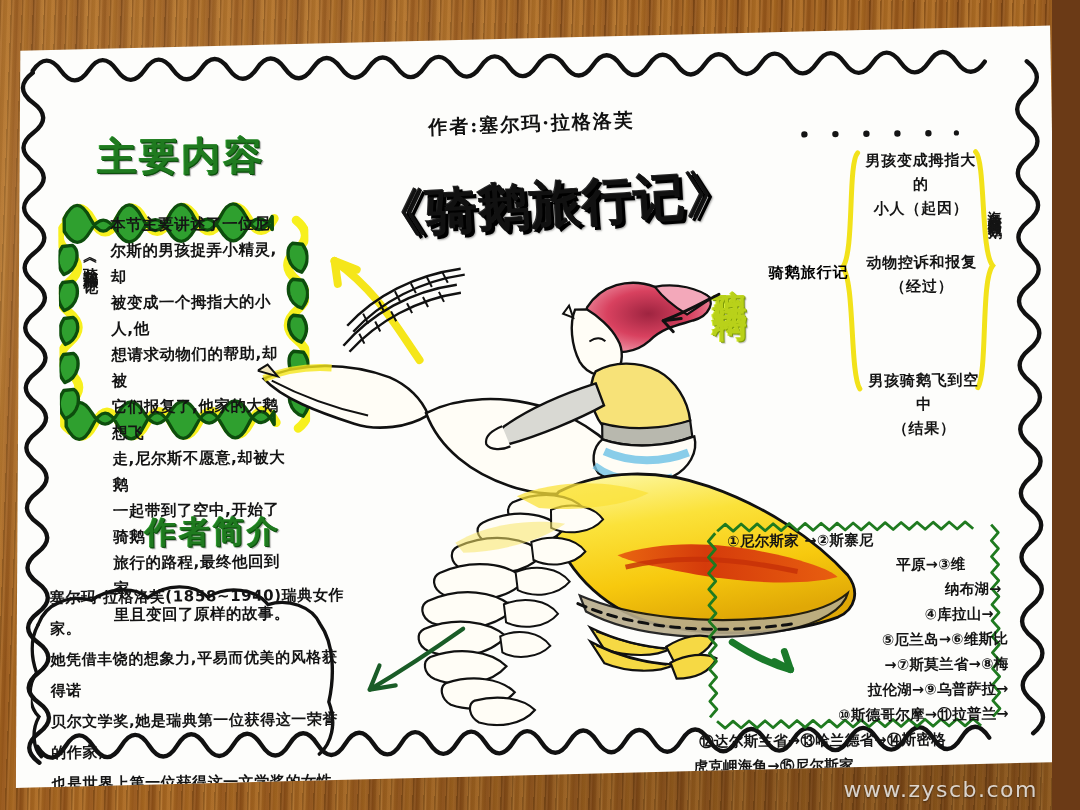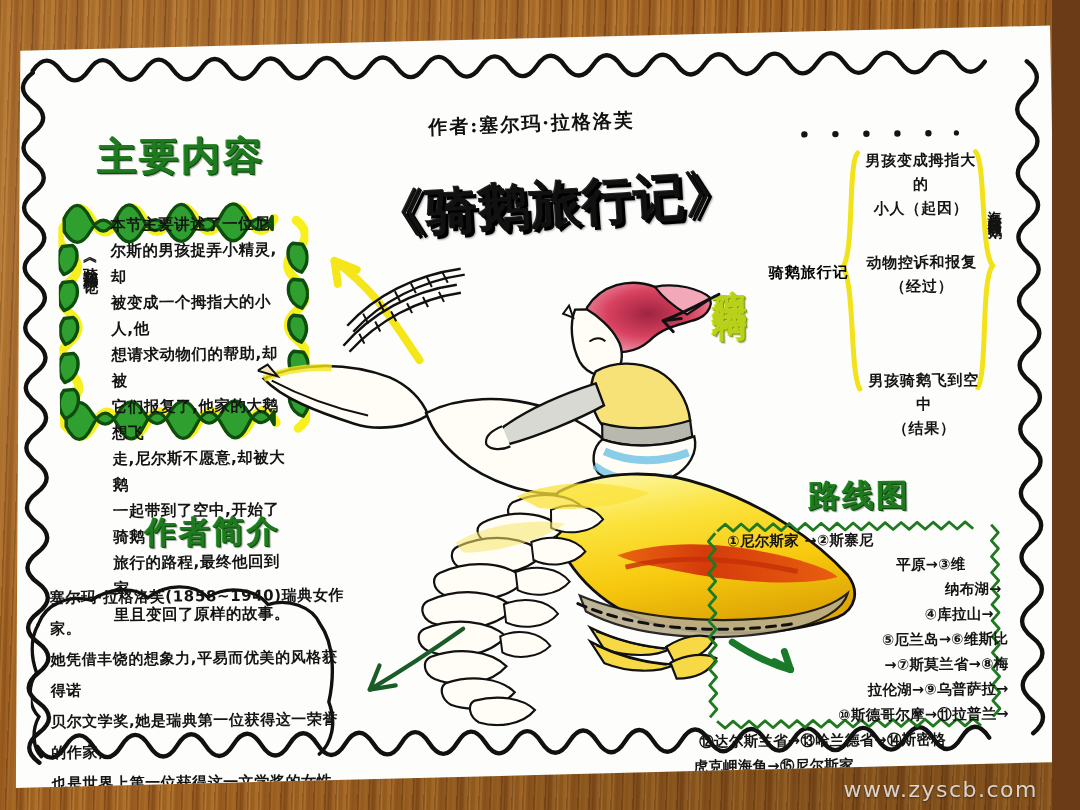--- a/index.html
+++ b/index.html
@@ -367,21 +367,20 @@
         <div>贝尔文学奖,她是瑞典第一位获得这一荣誉的作家,</div>
         <div>也是世界上第一位获得这一文学奖的女性。主要作品有</div>
 
       </div>
 
       <svg class="lyr" style="left:345px;top:590px;" width="120" height="90">
         <path d="M108,12 C82,30 52,50 14,72" fill="none" stroke="#1a5c27" stroke-width="4.2" stroke-linecap="round"></path>
         <path d="M14,72 l26,-4 M14,72 l10,-24" fill="none" stroke="#1a5c27" stroke-width="4.2" stroke-linecap="round"></path>
       </svg>
 
-      <div class="hd hd-sub lyr" style="left:800px;top:452px;">路线图</div>
 
       <div class="lyr" style="left:680px;top:497px;width:312px;height:215px;">
         <svg width="312" height="215" viewBox="0 0 312 215">
           <path d="M28,10 l8,-7 l8,7 l8,-7 l8,7 l8,-7 l8,7 l8,-7 l8,7 l8,-7 l8,7 l8,-7 l8,7 l8,-7 l8,7
                    l8,-7 l8,7 l8,-7 l8,7 l8,-7 l8,7 l8,-7 l8,7 l8,-7 l8,7 l8,-7 l8,7 l8,-7 l8,7 l8,-7 l8,7 l8,-7 l8,7" fill="none" stroke="#1f7a1f" stroke-width="2.8" stroke-linejoin="round"></path>
           <path d="M302,6 l7,8 l-7,8 l7,8 l-7,8 l7,8 l-7,8 l7,8 l-7,8 l7,8 l-7,8 l7,8 l-7,8 l7,8 l-7,8 l7,8
                    l-7,8 l7,8 l-7,8 l7,8 l-7,8 l7,8 l-7,8 l7,8 l-7,8" fill="none" stroke="#1f7a1f" stroke-width="2.8" stroke-linejoin="round"></path>
           <path d="M26,200 l8,7 l8,-7 l8,7 l8,-7 l8,7 l8,-7 l8,7 l8,-7 l8,7 l8,-7 l8,7 l8,-7 l8,7 l8,-7 l8,7
                    l8,-7 l8,7 l8,-7 l8,7 l8,-7 l8,7 l8,-7 l8,7 l8,-7 l8,7 l8,-7 l8,7 l8,-7 l8,7 l8,-7 l8,7 l8,-7 l8,7" fill="none" stroke="#1f7a1f" stroke-width="2.8" stroke-linejoin="round"></path>
           <path d="M26,12 l-7,8 l7,8 l-7,8 l7,8 l-7,8 l7,8 l-7,8 l7,8 l-7,8 l7,8 l-7,8 l7,8 l-7,8 l7,8 l-7,8

